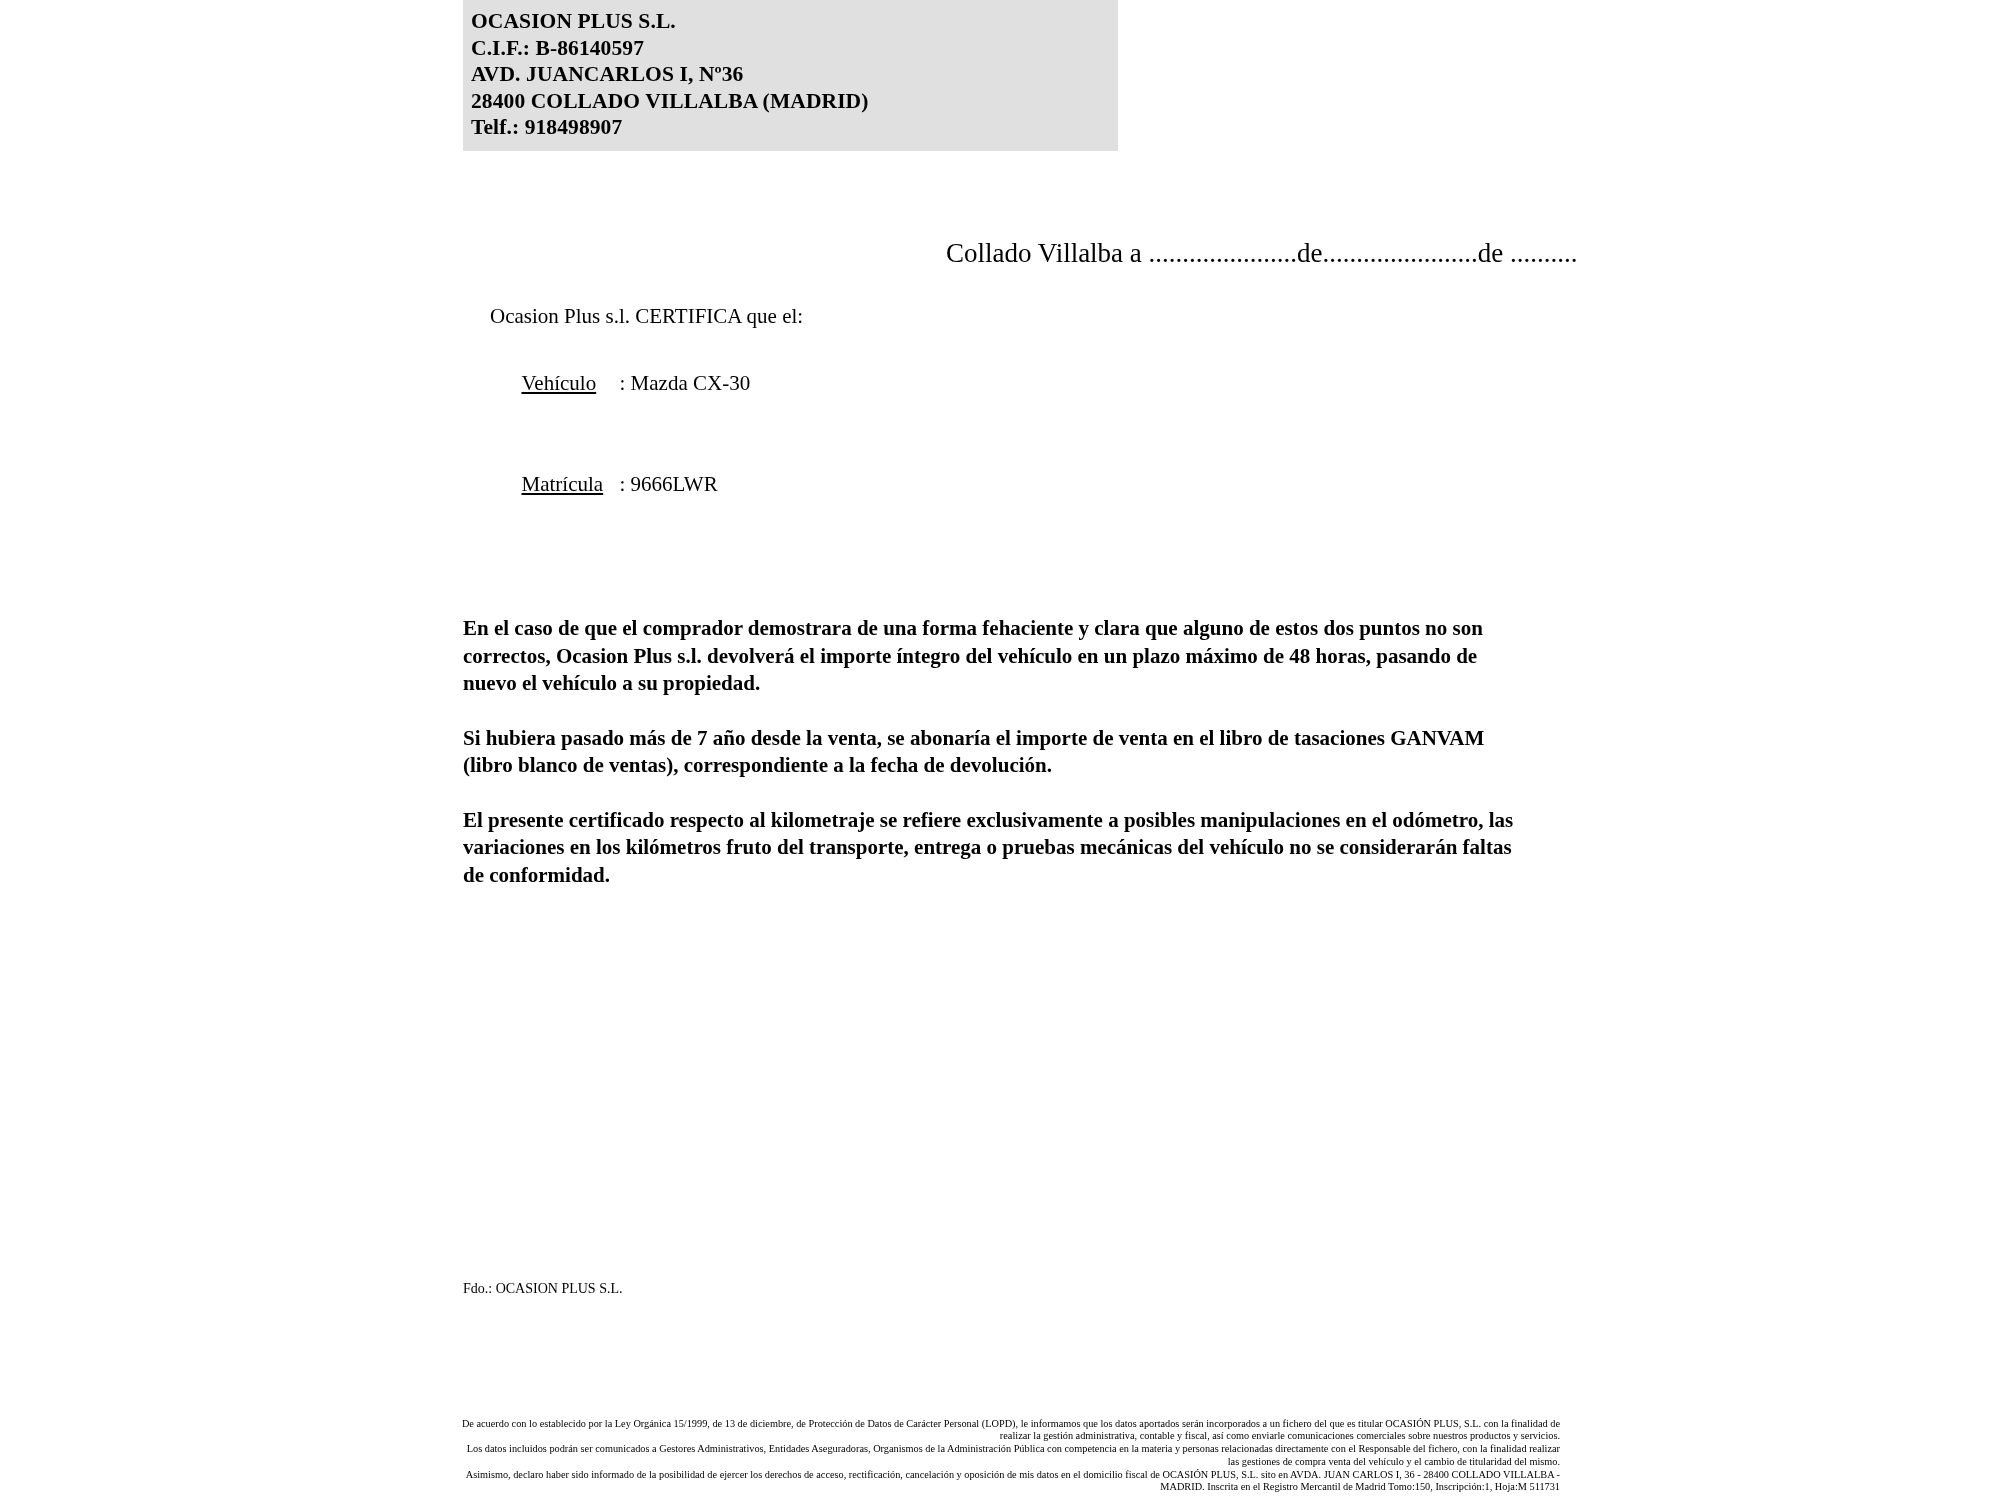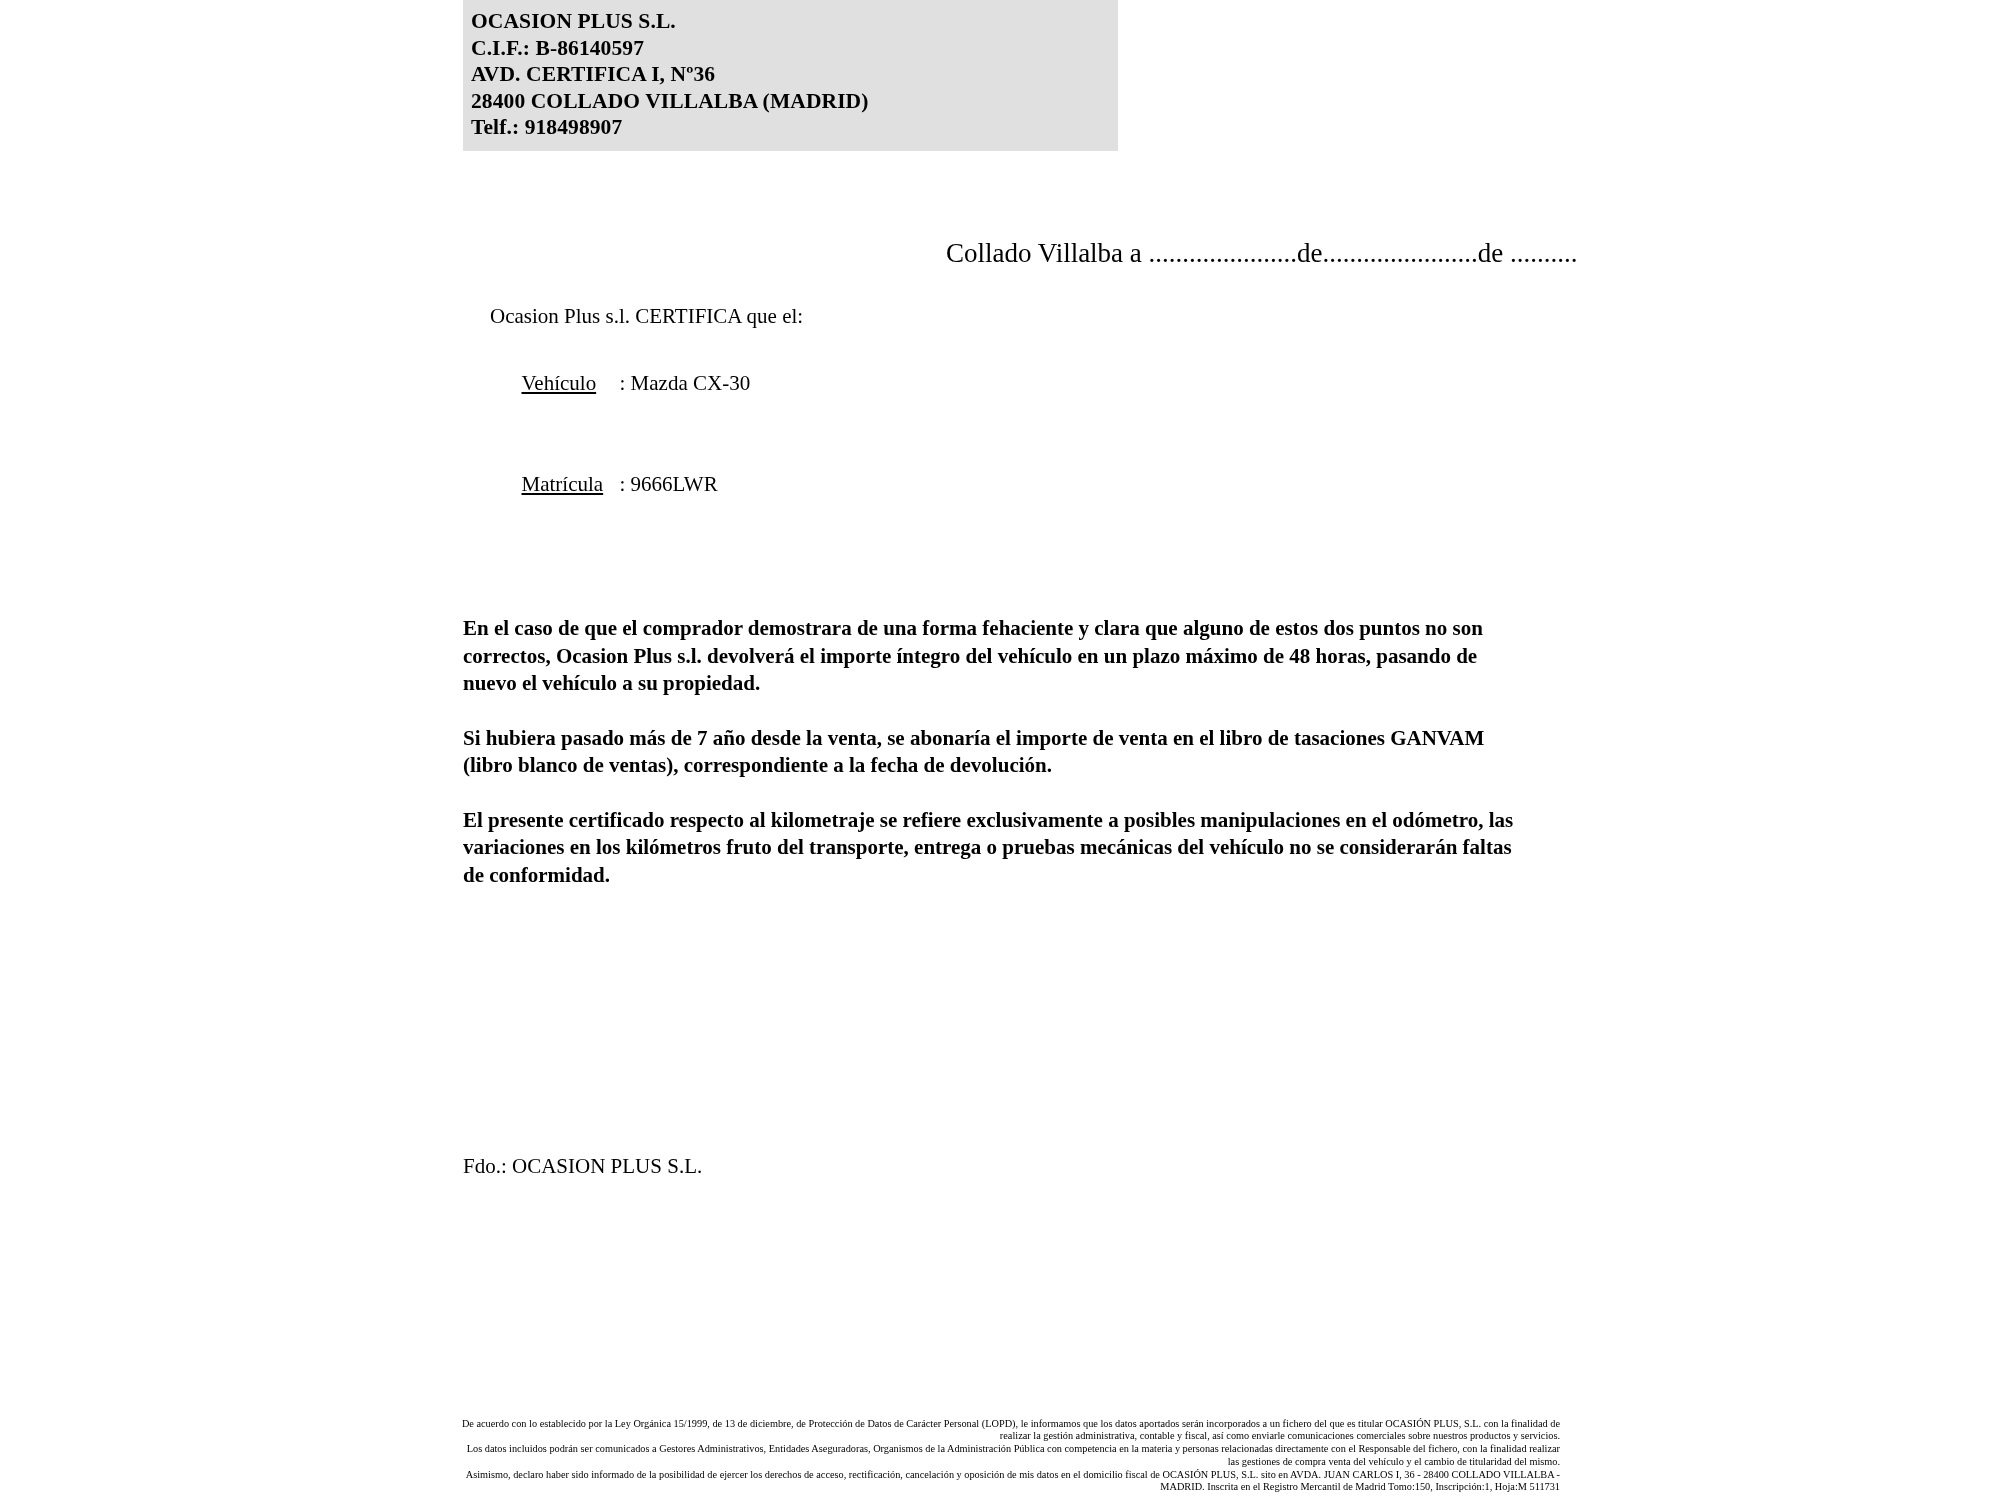--- a/index.html
+++ b/index.html
@@ -88,22 +88,22 @@
   }
   .body-paras p {
     margin: 0 0 27px 0;
     font-weight: bold;
   }
 
   
   .signature {
     position: absolute;
     left: 463px;
-    top: 1153px;
-    font-size: 21px;
+    top: 1276px;
+    font-size: 14px;
     line-height: 26px;
     white-space: pre;
   }
 
   
   .legal {
     position: absolute;
     left: 460px;
     top: 1418px;
     width: 1100px;
@@ -115,21 +115,21 @@
   .legal p { margin: 0 0 0.5px 0; }
 </style>
 </head>
 <body>
 
 <div class="page">
 
   <div class="letterhead">
     <div class="lh-line">OCASION PLUS S.L.</div>
     <div class="lh-line">C.I.F.: B-86140597</div>
-    <div class="lh-line">AVD. CERTIFICA I, Nº36</div>
+    <div class="lh-line">AVD. JUANCARLOS I, Nº36</div>
     <div class="lh-line">28400 COLLADO VILLALBA (MADRID)</div>
     <div class="lh-line">Telf.: 918498907</div>
   </div>
 
   <div class="date-line">Collado Villalba a ......................de.......................de ..........</div>
 
   <div class="cert-block">
     <div class="row">Ocasion Plus s.l. CERTIFICA que el:</div>
     <div class="row">
       <span class="cert-label">Vehículo</span><span>: Mazda CX-30</span>

